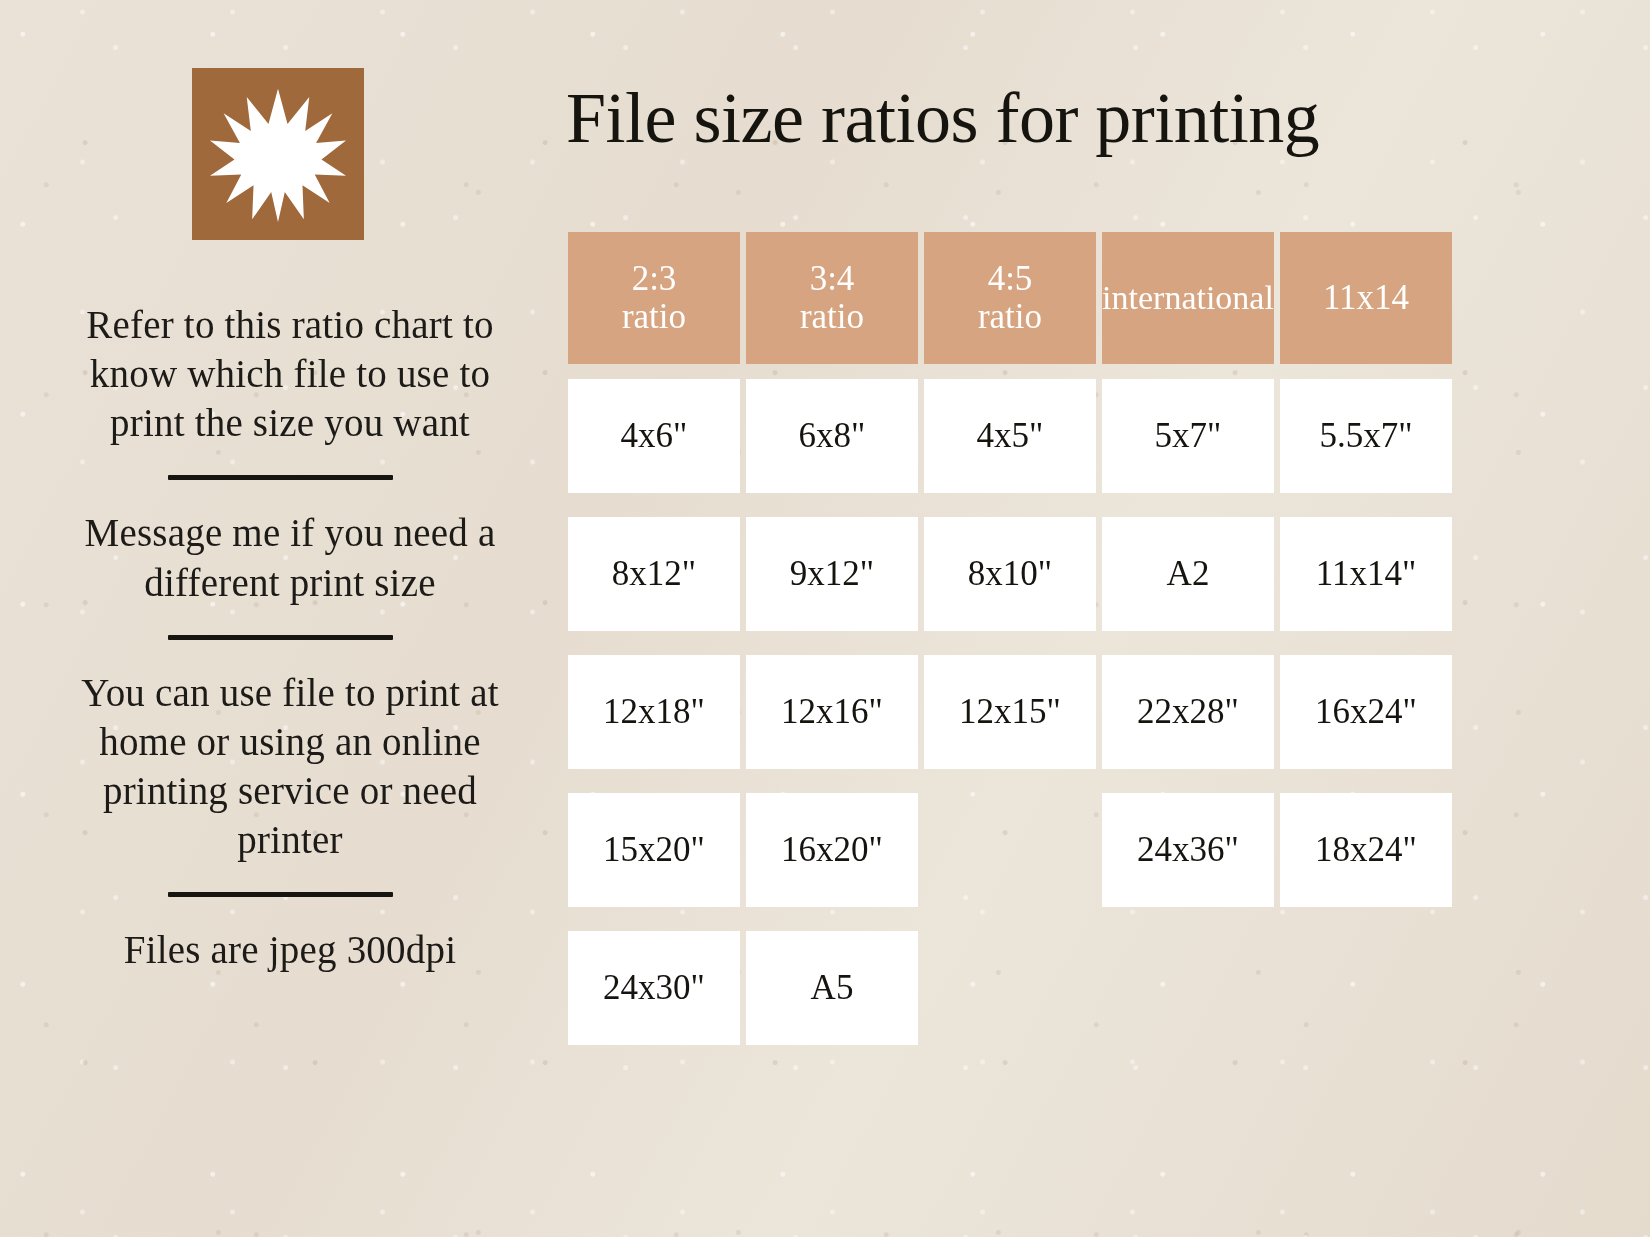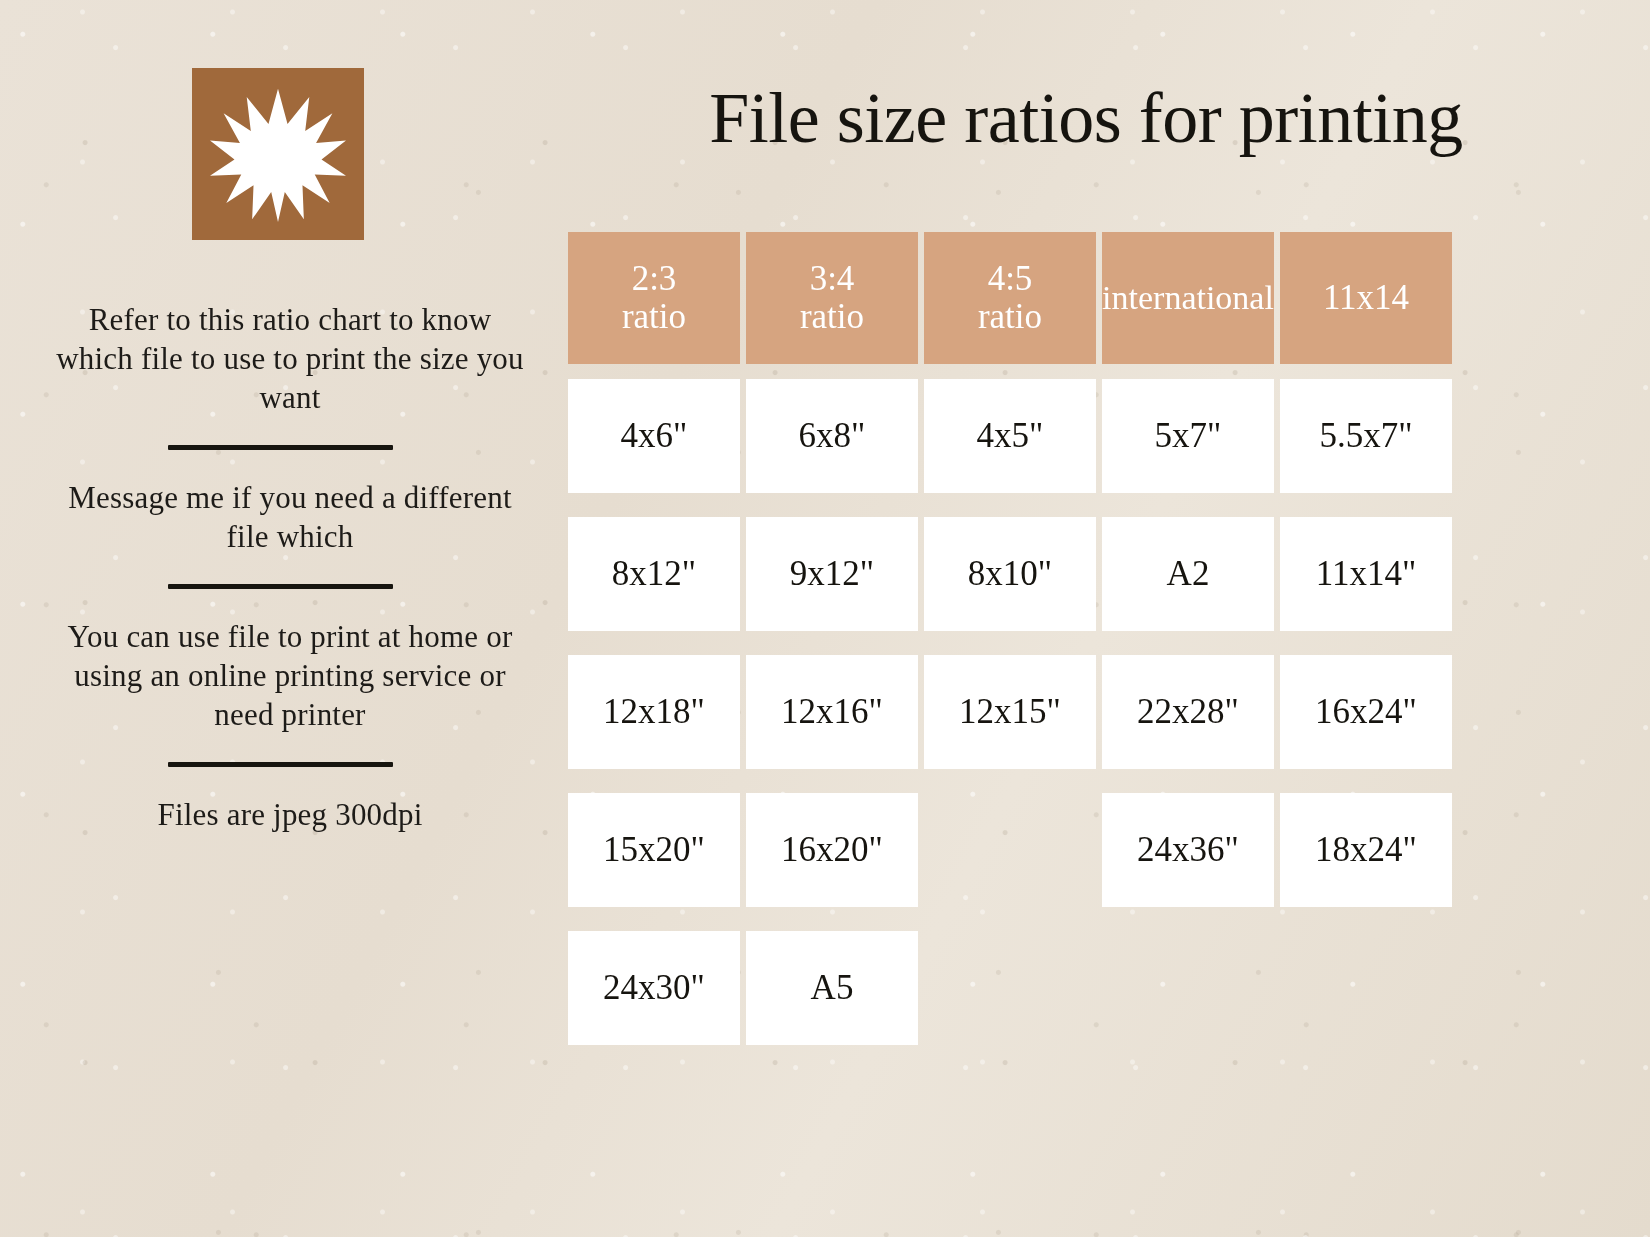--- a/index.html
+++ b/index.html
@@ -63,21 +63,21 @@
 
   .left-text {
     position: absolute;
     left: 30px;
     top: 300px;
     width: 500px;
     text-align: center;
     color: #1d1b18;
   }
   .para {
-    font-size: 31px;
+    font-size: 39px;
     line-height: 1.26;
     letter-spacing: 0.2px;
     margin-left: 20px;
   }
   .divider {
     width: 225px;
     height: 5px;
     background: #17150f;
     margin: 28px auto 28px;
     border-radius: 1px;
@@ -89,21 +89,20 @@
     left: 566px;
     top: 0;
     width: 1084px;
     height: 1237px;
   }
   .title {
     position: absolute;
     left: 0;
     top: 82px;
     width: 1040px;
-    text-align: center;
     font-size: 72px;
     line-height: 1;
     color: #16140f;
     letter-spacing: -0.5px;
     white-space: nowrap;
   }
   .grid {
     position: absolute;
     left: 2px;
     top: 232px;
@@ -155,21 +154,21 @@
       <span>
         <svg width="136" height="136" viewBox="0 0 100 100" aria-hidden="true">
           <polygon fill="#ffffff" points="50,2 57,28 73,8 70,33 90,20 78,42 100,40 82,54 100,66 77,65 88,86 68,73 69,98 55,78 50,100 45,78 31,98 32,73 12,86 23,65 0,66 18,54 0,40 22,42 10,20 30,33 27,8 43,28"></polygon>
         </svg>
       </span>
     </div>
 
     <div class="left-text">
       <div class="para">Refer to this ratio chart to know which file to use to print the size you want</div>
       <div class="divider"></div>
-      <div class="para">Message me if you need a different file which</div>
+      <div class="para">Message me if you need a different print size</div>
       <div class="divider"></div>
       <div class="para">You can use file to print at home or using an online printing service or need printer</div>
       <div class="divider"></div>
       <div class="para">Files are jpeg 300dpi</div>
     </div>
 
   </div>
 
   <div class="grid-wrap">
 

